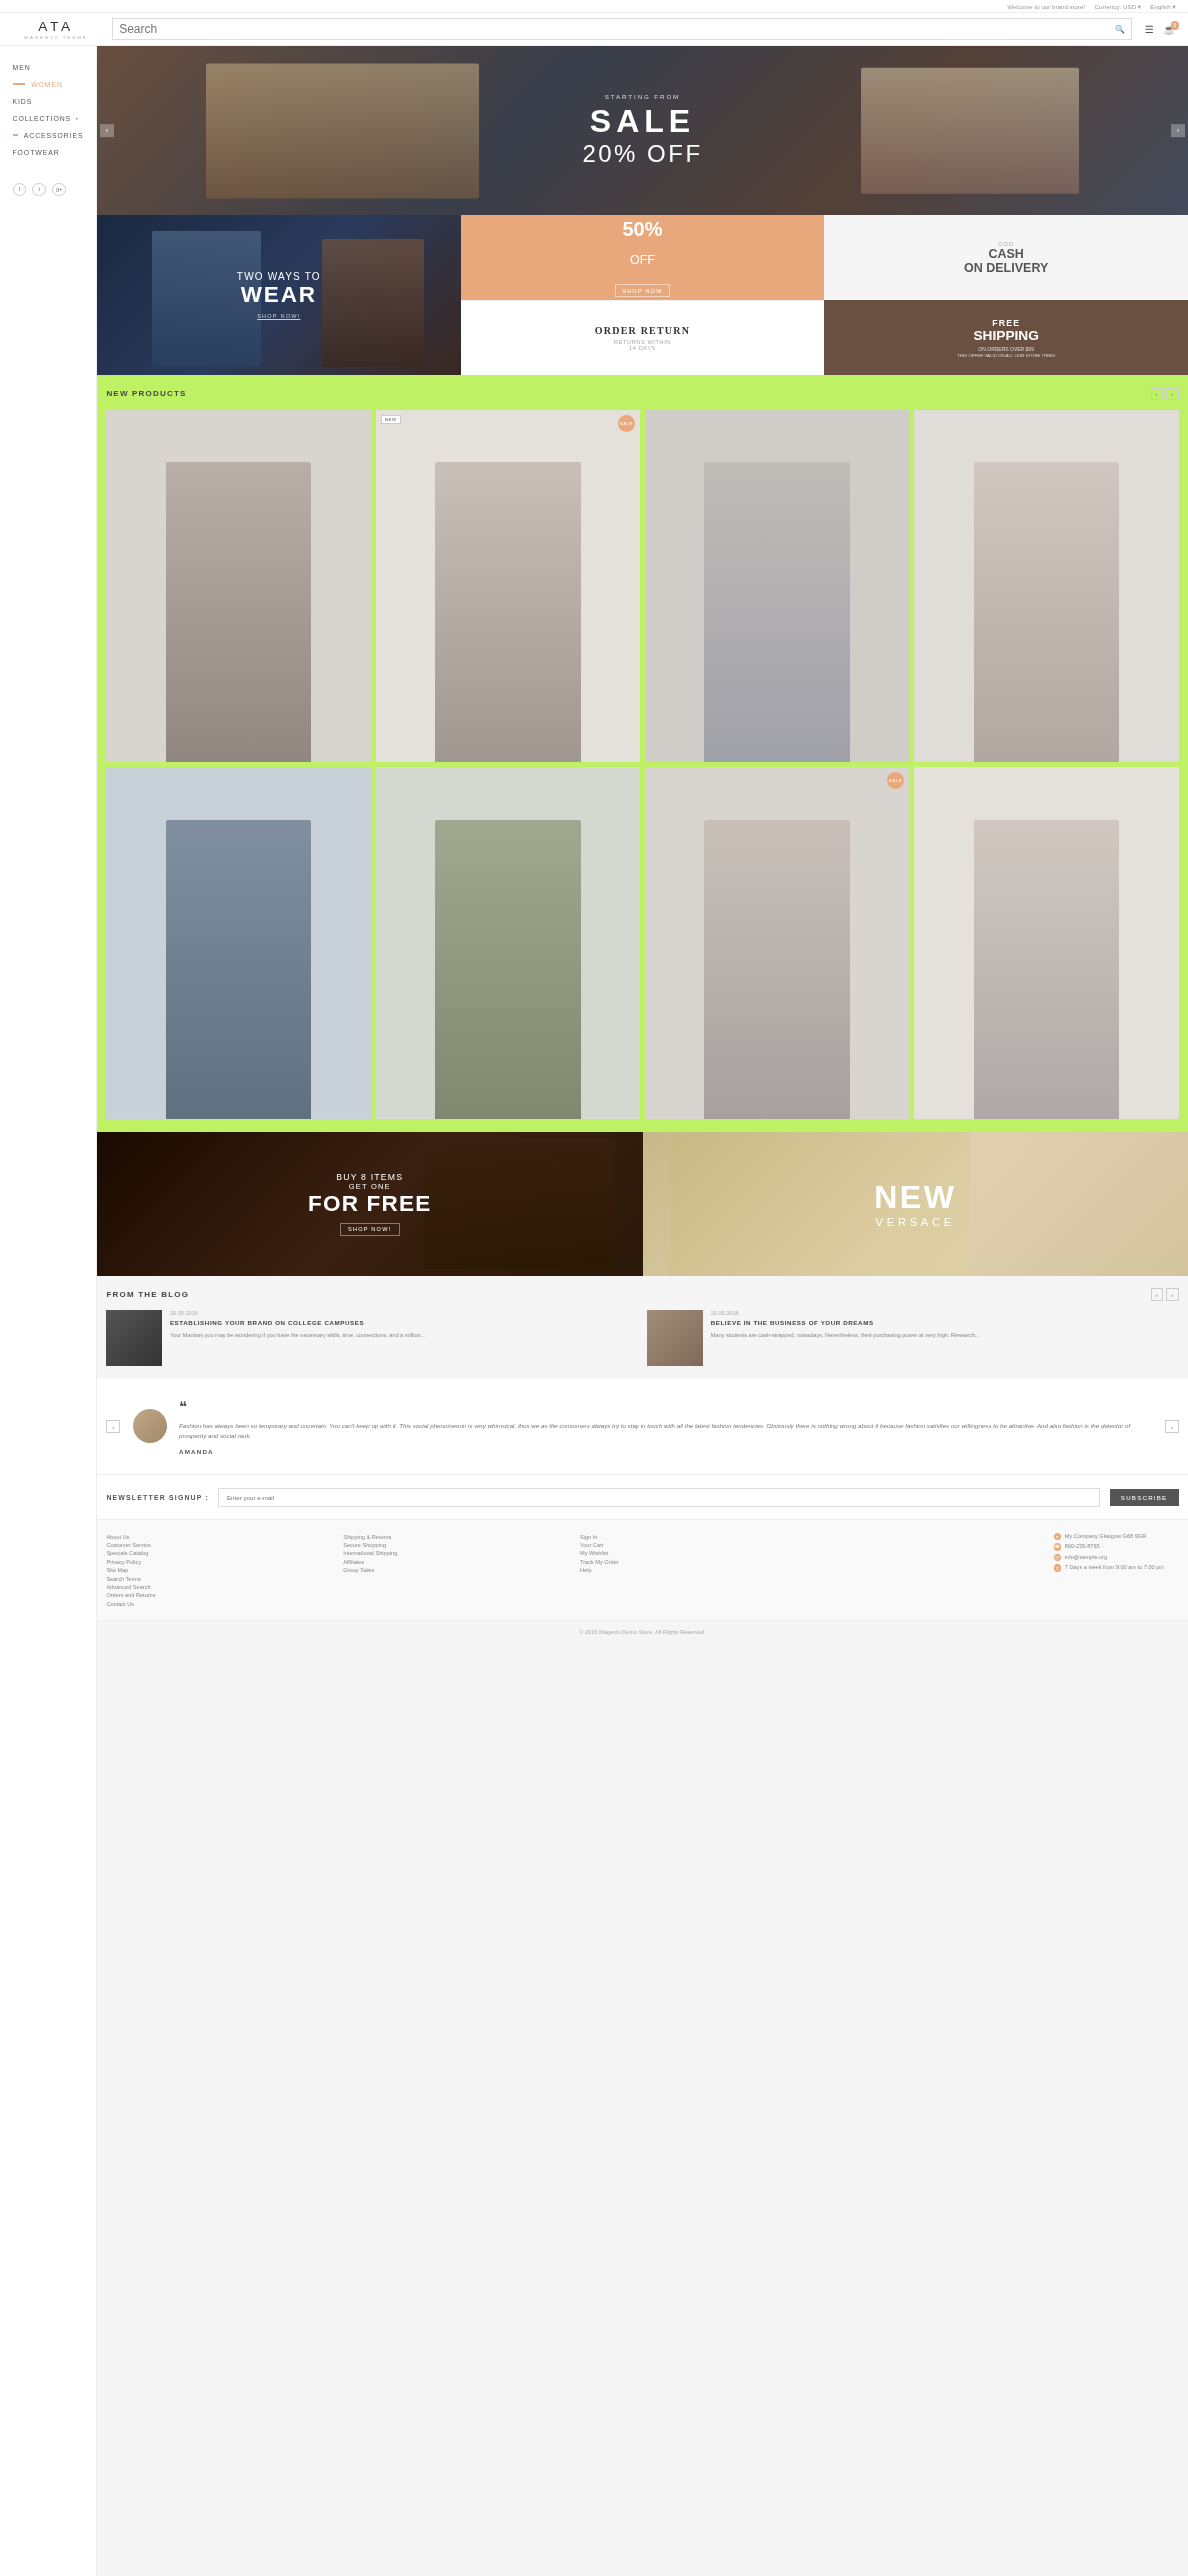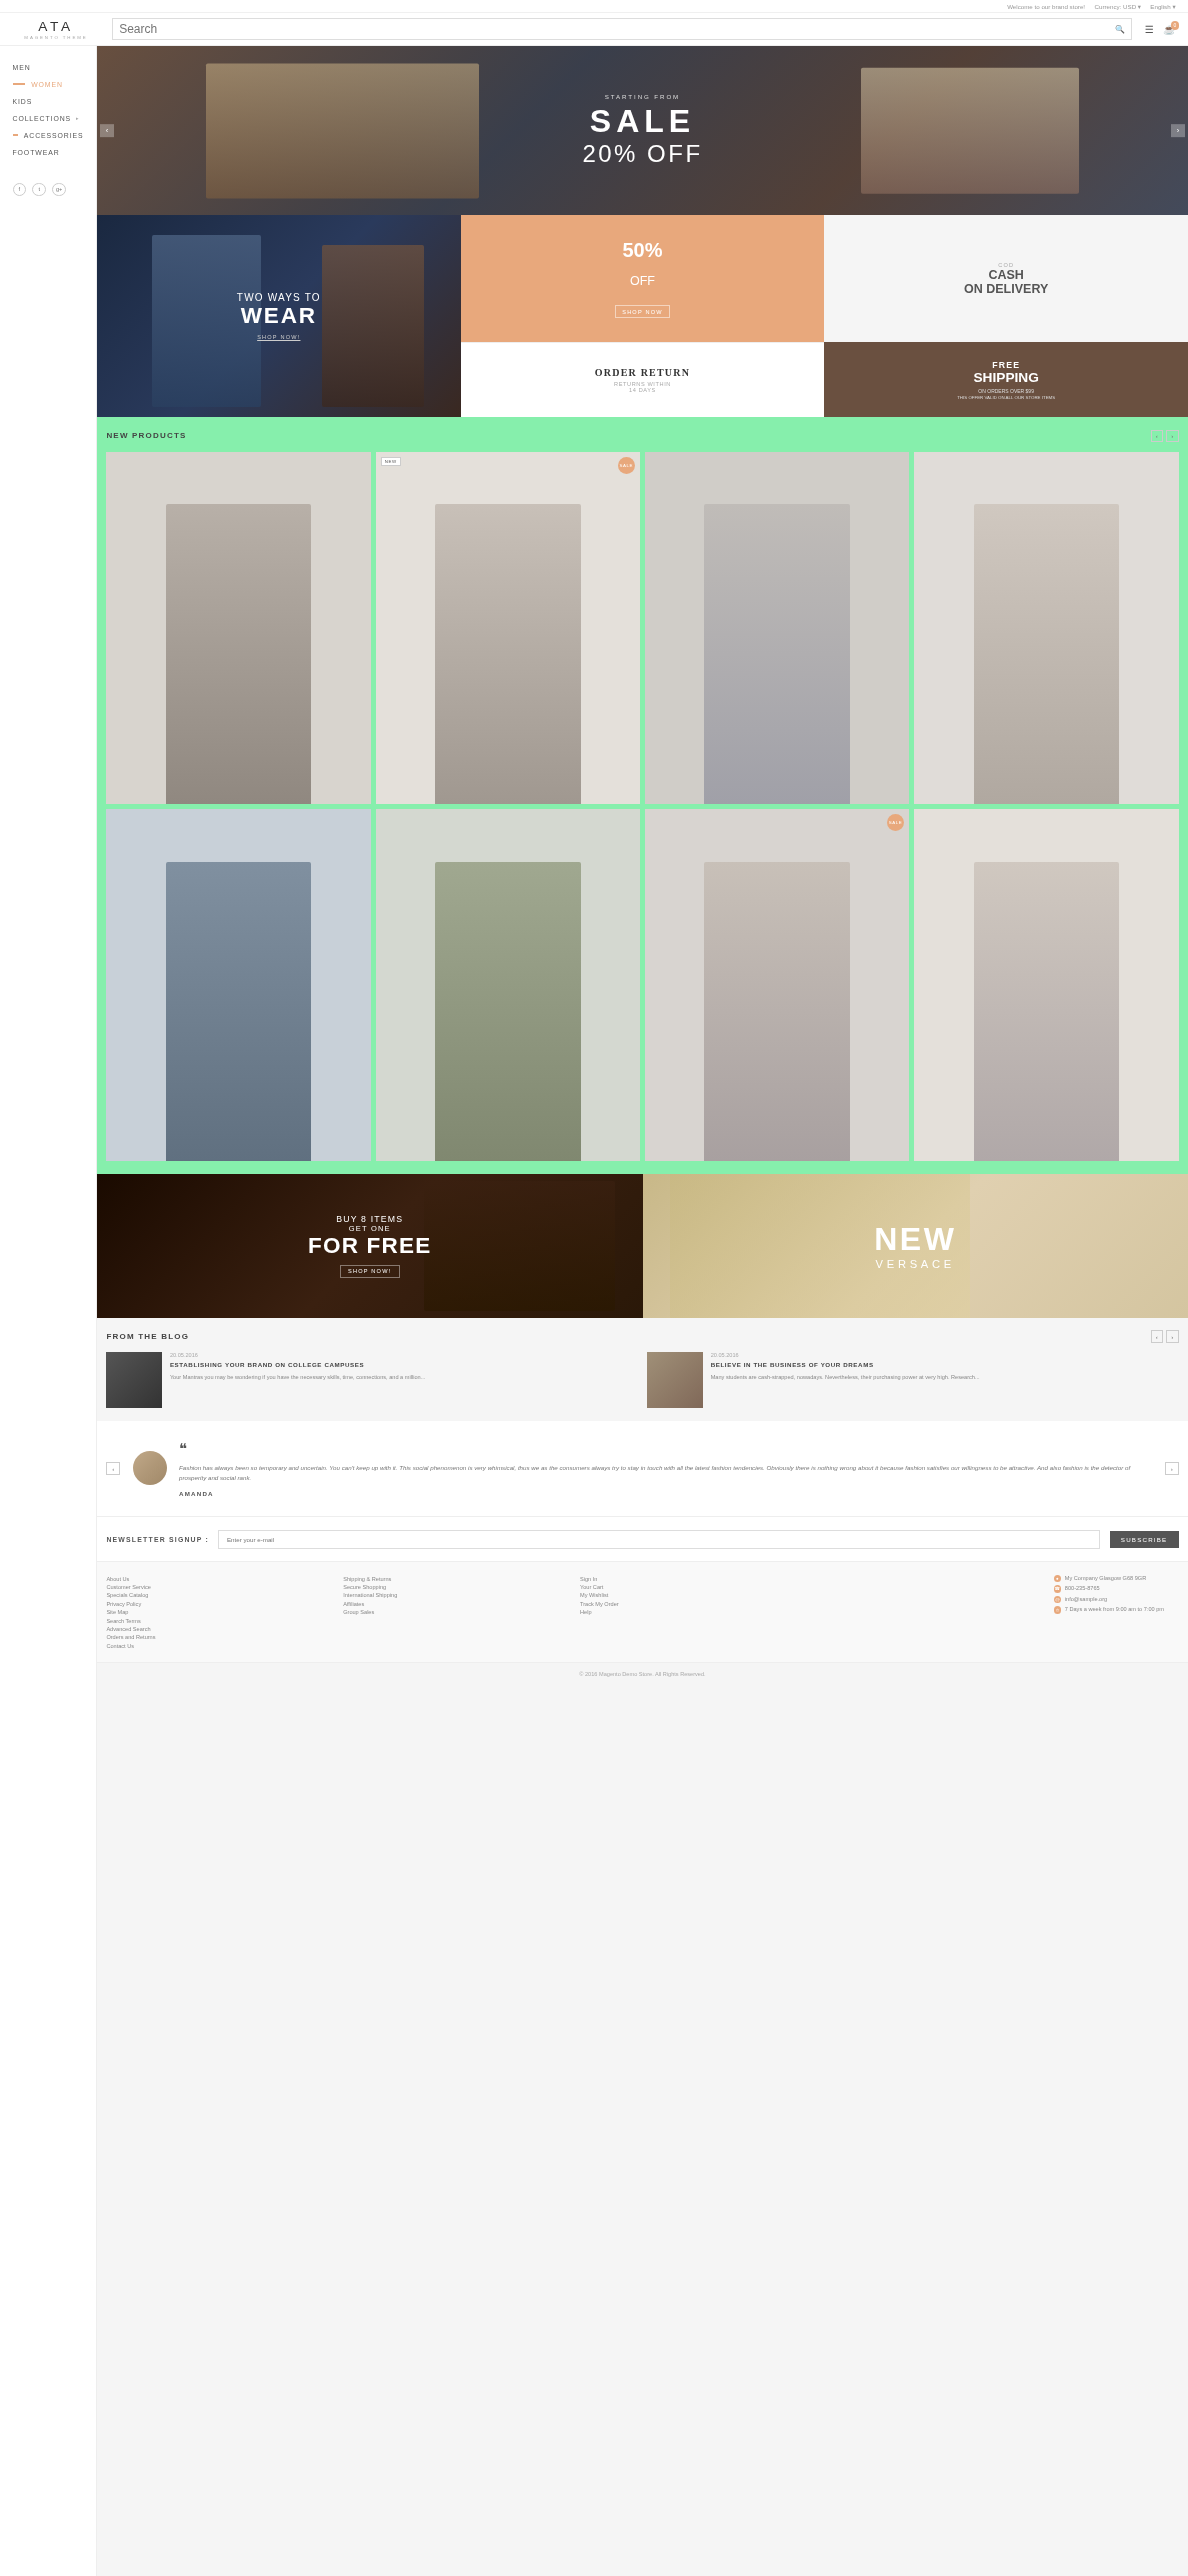--- a/index.html
+++ b/index.html
@@ -43,37 +43,37 @@
     .hero-next { right: 3.1px; }
 
     
     .promo-grid { display: grid; grid-template-columns: 1fr 1fr 1fr; gap: 0; }
     .promo-left { grid-column: 1; grid-row: 1 / 3; background: #2a3a5c; position: relative; overflow: hidden; min-height: 150px; display: flex; align-items: center; justify-content: center; }
     .promo-left-bg { position: absolute; inset: 0; background: linear-gradient(135deg, #1a2840 0%, #2a3a5c 50%, #3a2820 100%); }
     .promo-left-content { position: relative; z-index: 1; color: #fff; text-align: center; padding: 12.5px; }
     .promo-left-content .two-ways { font-size: 10px; font-weight: 300; letter-spacing: 1.2px; }
     .promo-left-content .wear { font-size: 22.5px; font-weight: 700; letter-spacing: 1.9px; }
     .promo-left-content .shop-now-link { font-size: 5.6px; letter-spacing: 1.2px; color: #ccc; text-decoration: underline; margin-top: 5px; display: block; }
-    .promo-top-mid { background: #e8a87c; display: flex; flex-direction: column; align-items: center; justify-content: center; padding: 24px; min-height: 75px; gap: 12px; }
+    .promo-top-mid { background: #e8a87c; display: flex; flex-direction: column; align-items: center; justify-content: center; padding: 3px; min-height: 75px; gap: 12px; }
     .promo-top-mid .pct { font-size: 20px; font-weight: 700; color: #fff; }
     .promo-top-mid .off { font-size: 12.5px; color: #fff; font-weight: 300; }
     .promo-top-mid .shop-now-btn { font-size: 5.6px; letter-spacing: 1.2px; color: #fff; border: 0.6px solid rgba(255,255,255,0.5); padding: 2.5px 6.2px; margin-top: 5px; cursor: pointer; background: none; }
     .promo-top-right { background: #f5f5f5; display: flex; flex-direction: column; align-items: center; justify-content: center; padding: 12.5px; min-height: 75px; }
     .promo-top-right .cod { font-size: 5.6px; letter-spacing: 1.2px; color: #aaa; }
     .promo-top-right .cash { font-size: 12.5px; font-weight: 700; color: #555; text-align: center; }
     .promo-bot-mid { background: #fff; display: flex; flex-direction: column; align-items: center; justify-content: center; padding: 12.5px; min-height: 75px; border-top: 0.6px solid #eee; }
     .promo-bot-mid .order-ret { font-size: 10px; font-weight: 700; letter-spacing: 1.2px; color: #333; font-family: Liberation Serif, serif; }
     .promo-bot-mid .returns { font-size: 5.6px; color: #aaa; letter-spacing: 0.6px; text-align: center; margin-top: 3.1px; }
     .promo-bot-right { background: #6a5040; display: flex; flex-direction: column; align-items: center; justify-content: center; padding: 14px; min-height: 75px; }
     .promo-bot-right .free { font-size: 8.7px; font-weight: 700; color: #fff; letter-spacing: 1.2px; }
     .promo-bot-right .shipping { font-size: 13.7px; font-weight: 700; color: #fff; }
     .promo-bot-right .on-orders { font-size: 5px; color: #ddd; text-align: center; margin-top: 3.1px; }
 
     
-    .section { padding: 12.5px 9.4px; background: #86efac; }
+    .section { padding: 12.5px 9.4px; background: #bef264; }
     .section-header { display: flex; justify-content: space-between; align-items: center; margin-bottom: 9.4px; }
     .section-title { font-size: 8px; font-weight: 600; letter-spacing: 1.2px; color: #444; }
     .nav-arrows { display: flex; gap: 3.1px; }
     .nav-arrow { background: none; border: 0.6px solid #ccc; width: 12.5px; height: 12.5px; cursor: pointer; font-size: 6.2px; color: #777; display: flex; align-items: center; justify-content: center; }
     .products-grid { display: grid; grid-template-columns: repeat(4, 1fr); gap: 5px; }
     .product-card { background: #fff; position: relative; overflow: hidden; cursor: pointer; }
     .product-card-img { width: 100%; aspect-ratio: 3/4; background: #e8e5e0; display: flex; align-items: flex-end; justify-content: center; overflow: hidden; }
     .badge-new { position: absolute; top: 5px; left: 5px; background: #fff; color: #555; font-size: 4.4px; letter-spacing: 0.6px; padding: 1.2px 3.1px; border: 0.6px solid #ccc; }
     .badge-sale { position: absolute; top: 5px; right: 5px; background: #e8a87c; color: #fff; font-size: 4.4px; letter-spacing: 0.6px; padding: 1.9px 3.7px; border-radius: 50%; width: 17.5px; height: 17.5px; display: flex; align-items: center; justify-content: center; }
 

